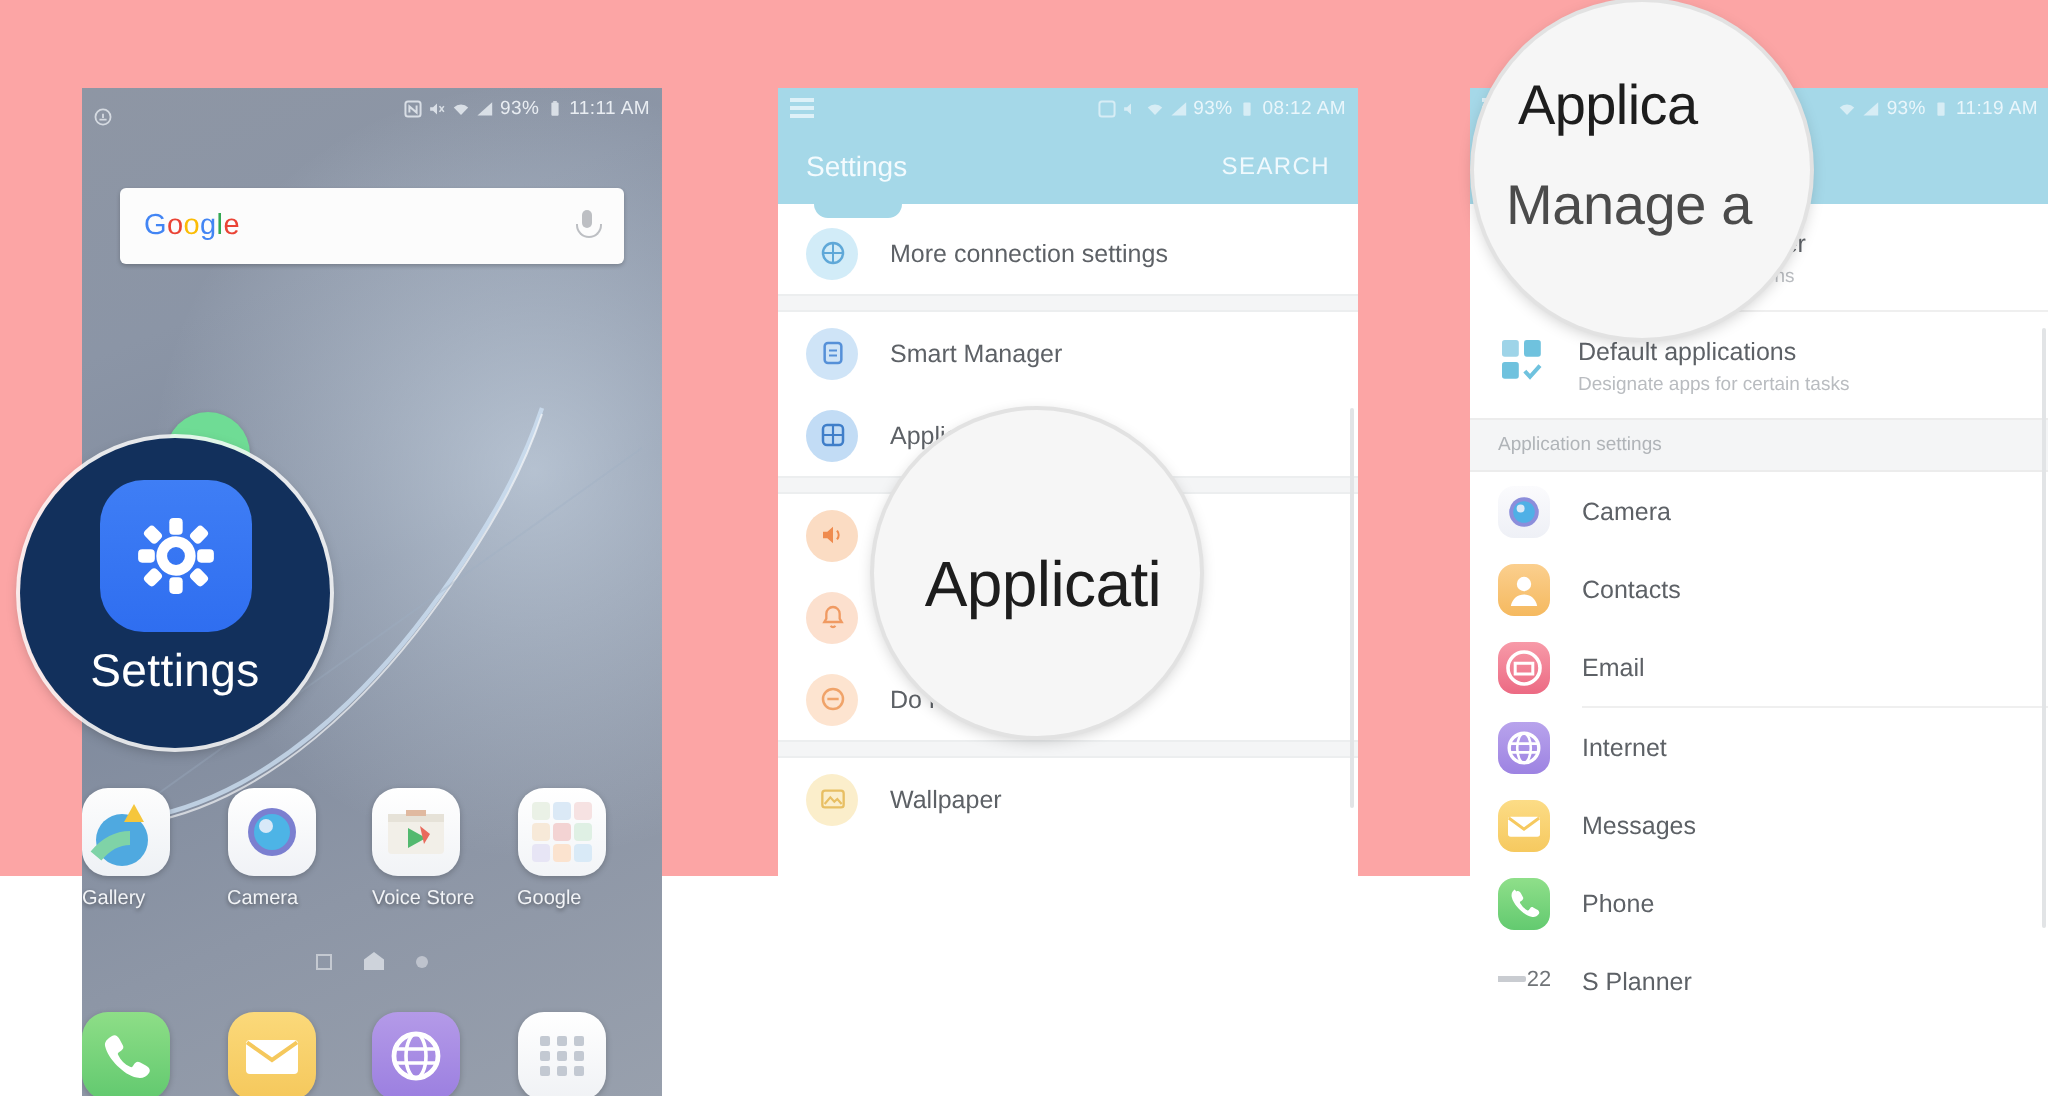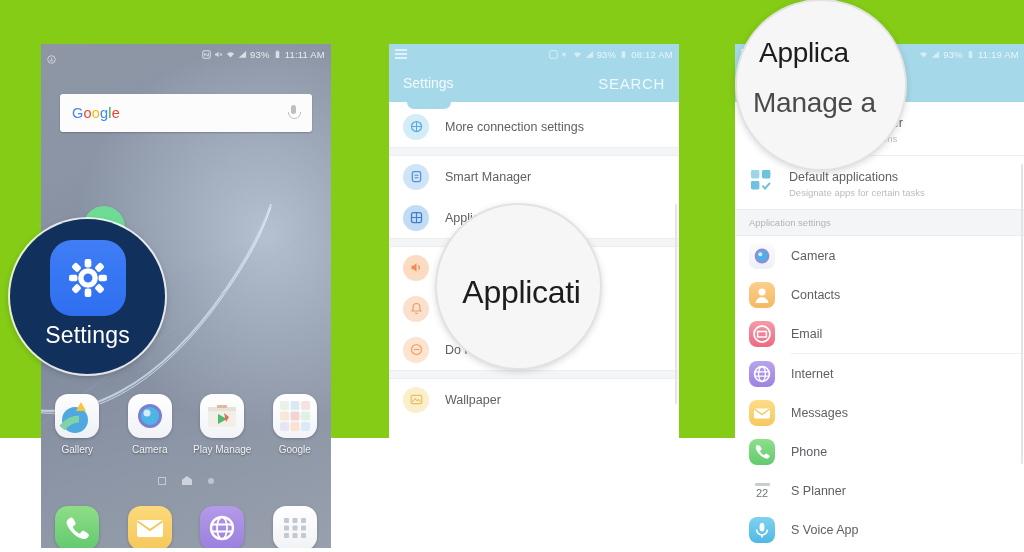--- a/index.html
+++ b/index.html
@@ -1,21 +1,21 @@
 <!DOCTYPE html>
 <html><head>
 <meta charset="utf-8">
 <style>
   * { box-sizing: border-box; margin:0; padding:0; }
   html,body{
     width:1024px; height:552px; overflow:hidden;
     background:#ffffff;
     font-family:"Liberation Sans", sans-serif;
   }
-  .stage{ position:relative; width:1024px; height:438px; background:#84cc16; }
+  .stage{ position:relative; width:1024px; height:438px; background:#fca5a5; }
 
   
   .phone{ position:absolute; top:44px; width:290px; height:504px; overflow:hidden;
           background:#fff; }
   #phone1{ left:41px; }
   #phone2{ left:389px; }
   #phone3{ left:735px; }
 
   
   .home-bg{ position:absolute; inset:0;
@@ -45,21 +45,21 @@
      background:#8a8f96; border-radius:3px; }
   .mic:after{ content:""; position:absolute; left:1px; top:7px; width:11px; height:6px;
      border:1.4px solid #8a8f96; border-top:none; border-radius:0 0 7px 7px; }
 
   .spotify{ position:absolute; left:42px; top:162px; width:42px; height:42px;
      border-radius:50%; background:#6fdc95; display:flex; align-items:center;
      justify-content:center; box-shadow:0 1px 3px rgba(0,0,0,.2); }
   .spot-waves{ width:26px; height:18px; }
 
   .approw{ position:absolute; left:0; width:100%; display:flex; }
-  .approw .cell{ flex:1; display:flex; flex-direction:column; align-items:center; }
+  .approw .cell{ flex:1; display:flex; flex-direction:column; align-items:flex-start; }
   .appicon{ width:44px; height:44px; border-radius:13px; position:relative;
      box-shadow:0 1px 3px rgba(0,0,0,.22); display:flex; align-items:center;
      justify-content:center; overflow:hidden; }
   .applabel{ margin-top:6px; font-size:10px; color:#f2f4f7;
      text-shadow:0 1px 2px rgba(0,0,0,.45); }
 
   #row-apps{ top:350px; }
   #row-dock{ top:462px; }
 
   .pagedots{ position:absolute; top:432px; left:0; width:100%;
@@ -71,21 +71,21 @@
   .pd.dot{ width:6px; height:6px; border-radius:50%; background:#cdd2d9; }
 
   
   .sheet{ position:absolute; inset:0; background:#ffffff; }
   .topbar{ position:absolute; left:0; top:0; width:100%; height:58px;
      background:#a5d8e8; }
   .tb-status{ height:20px; display:flex; align-items:center; padding:0 6px; }
   .tb-status .sb-right{ color:#eaf6fb; }
   .tb-row{ height:38px; display:flex; align-items:center; padding:0 14px; }
   .tb-title{ font-size:14px; color:#f4fbfe; }
-  .tb-action{ margin-left:auto; font-size:15px; color:#f0f9fd; letter-spacing:.7px; }
+  .tb-action{ margin-left:auto; font-size:12px; color:#f0f9fd; letter-spacing:.7px; }
   .hamburger{ width:12px; height:10px; position:relative; opacity:.85; }
   .hamburger span{ position:absolute; left:0; width:100%; height:1.6px; background:#e8f6fb; }
   .hamburger span:nth-child(1){top:0;} .hamburger span:nth-child(2){top:4.2px;}
   .hamburger span:nth-child(3){top:8.4px;}
 
   .notch{ position:absolute; top:56px; left:18px; width:44px; height:9px;
      background:#a5d8e8; border-radius:0 0 7px 7px; }
 
   .listwrap{ position:absolute; left:0; top:62px; right:0; bottom:0; overflow:hidden; }
   .srow{ display:flex; align-items:center; height:41px; padding:0 0 0 14px; }
@@ -225,21 +225,21 @@
       <div class="cell">
         <span class="appicon" style="background:linear-gradient(#ffffff,#f1f3f6)">
           <svg viewBox="0 0 44 44" width="44" height="44">
             <rect x="8" y="13" width="28" height="20" rx="2" fill="#f2efe8"></rect>
             <rect x="8" y="13" width="28" height="4" fill="#e6e2d8"></rect>
             <path d="M17 11h10v3h-10z" fill="#e0b9a0"></path>
             <path d="M18 20l9 5-9 5z" fill="#53b96f"></path>
             <path d="M24 19l5 4-3 5z" fill="#e96a5c"></path>
           </svg>
         </span>
-        <span class="applabel">Play Manage</span>
+        <span class="applabel">Voice Store</span>
       </div>
       <div class="cell">
         <span class="appicon" style="background:linear-gradient(#ffffff,#f2f4f7)">
           <svg viewBox="0 0 44 44" width="44" height="44">
             <g>
               <rect x="7" y="7" width="9" height="9" rx="2" fill="#eaf1e6"></rect>
                 <rect x="17.5" y="7" width="9" height="9" rx="2" fill="#dbe9f6"></rect>
                 <rect x="28" y="7" width="9" height="9" rx="2" fill="#f6e2e2"></rect>
               <rect x="7" y="17.5" width="9" height="9" rx="2" fill="#f7e9d8"></rect>
                 <rect x="17.5" y="17.5" width="9" height="9" rx="2" fill="#f3d3d3"></rect>
@@ -539,36 +539,26 @@
         <div class="arow">
           <span class="aic" style="background:linear-gradient(#8fdf8a,#63ca70)">
             <svg viewBox="0 0 26 26" width="26" height="26">
                 <path d="M9.2 6.8c.9-.6 1.8 0 2.3 1l1 1.8c.3.7.1 1.1-.5 1.6l-.8.6c-.3.2-.3.4-.1.8a9.6 9.6 0 0 0 3.5 3.5c.4.2.6.1.8-.1l.6-.8c.4-.6.9-.8 1.6-.5l1.8 1c1 .5 1.6 1.4 1 2.3-.9 1.3-2.2 1.8-3.7 1.4-4-1-8.8-5.8-9.8-9.8-.4-1.5.2-2.9 1.4-3.8z" fill="#fff"></path>
               </svg>
           </span>
           <span class="albl">Phone</span>
         </div>
         <div class="arow">
           <span class="aic" style="background:transparent">
-            <span style="display:flex;flex-direction:column;align-items:center;line-height:1">
+            <span style="display:flex;flex-direction:row;align-items:center;line-height:1">
               <span style="display:block;width:15px;height:3px;background:#c9ccd1;border-radius:1px;margin-bottom:2px"></span>
               <span style="font-size:11px;color:#6f7377">22</span>
             </span>
           </span>
           <span class="albl">S Planner</span>
-        </div>
-        <div class="arow">
-          <span class="aic" style="background:linear-gradient(#7fd2ee,#4fb9e4)">
-            <svg viewBox="0 0 26 26" width="26" height="26">
-                <rect x="10.6" y="6" width="4.8" height="8.4" rx="2.4" fill="#fff"></rect>
-                <path d="M7.6 12.6a5.4 5.4 0 0 0 10.8 0" stroke="#fff" stroke-width="1.6" fill="none"></path>
-                <path d="M13 18v2.4" stroke="#fff" stroke-width="1.6"></path>
-              </svg>
-          </span>
-          <span class="albl">S Voice App</span>
         </div>
       </div>
 
       <div class="scrollbar" style="top:120px; height:300px;"></div>
     </div>
   </div>
 
   <div class="mag dark" id="mag1">
     <div class="mag1-inner">
       <div class="mag1-icon">

